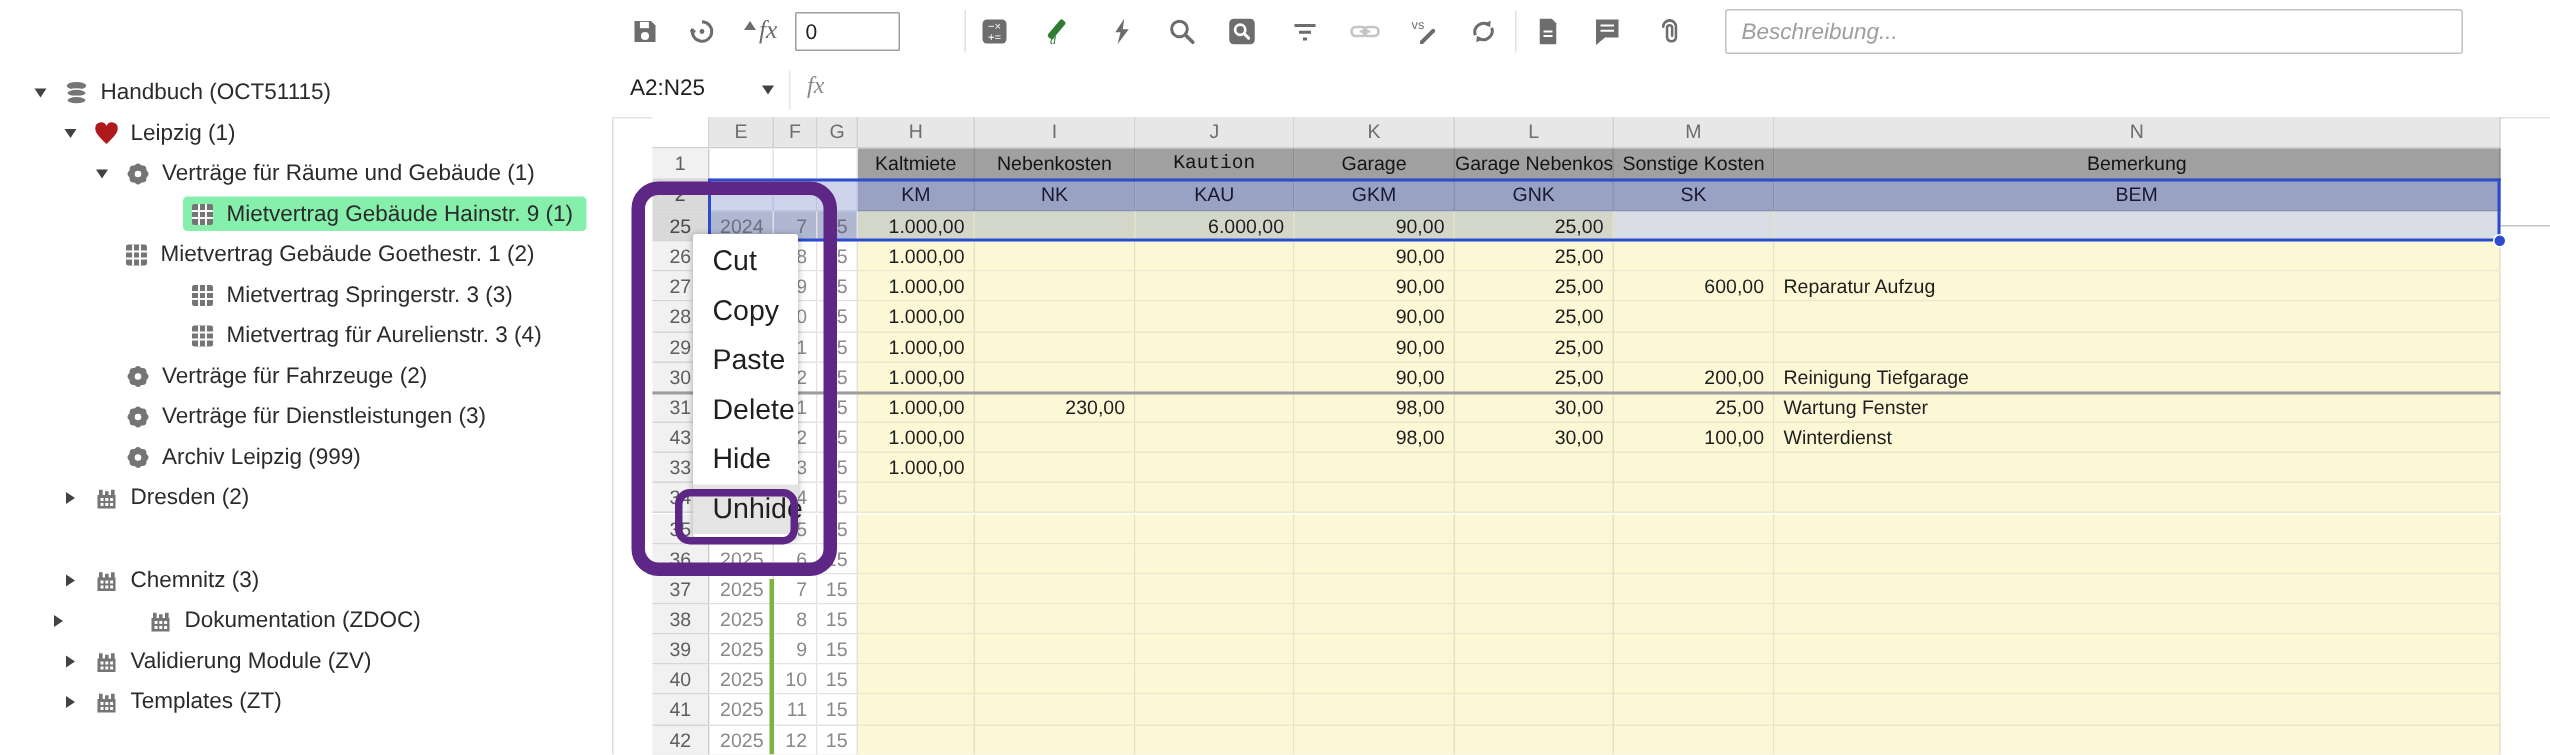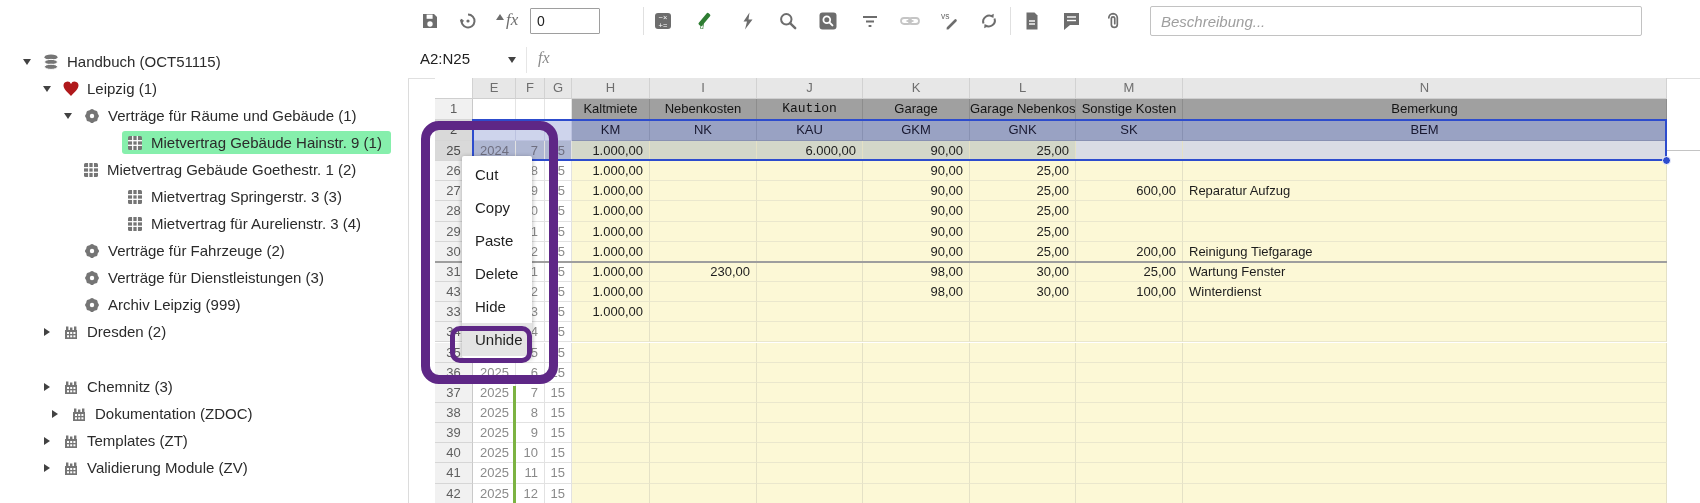--- a/index.html
+++ b/index.html
@@ -58,21 +58,21 @@
   .r25-grn{background:#d3d7c9 !important;}
   .r25-blu{background:#d9dce4 !important;}
   .sel-line{position:absolute;background:#2d4ccd;z-index:3;}
   .fill-dot{position:absolute;width:7px;height:7px;border-radius:50%;background:#2d4ccd;border:1px solid #fff;z-index:4;}
   .thick-line{position:absolute;background:#9e9e9e;z-index:2;}
   .green-line{position:absolute;background:#7cb342;z-index:2;}
   .freeze-ext{position:absolute;background:#c4c4c4;z-index:1;}
   
   .context-menu{position:absolute;left:462px;top:156px;width:70px;background:#fff;z-index:6;
     box-shadow:0 1px 5px rgba(0,0,0,.32);border-radius:2px;padding:2px 0;}
-  .cm-item{height:33px;line-height:33px;padding-left:13px;font-size:15px;color:#1f1f1f;cursor:pointer;}
+  .cm-item{height:33px;line-height:33px;padding-left:13px;font-size:19px;color:#1f1f1f;cursor:pointer;}
   .cm-item.hl{background:#e4e4e4;}
   
   .annot-big{position:absolute;left:421px;top:121px;width:137px;height:263px;border:9px solid #5e2786;border-radius:18px;z-index:5;pointer-events:none;box-sizing:border-box;}
   .annot-small{position:absolute;left:450px;top:326px;width:82px;height:37px;border:5px solid #5e2786;border-radius:10px;z-index:7;pointer-events:none;box-sizing:border-box;}
 </style>
 </head>
 <body>
 
 <aside class="tree-panel">
   <div class="tree" id="tree">
@@ -255,21 +255,21 @@
               <rect x="8.2" y="9" width="2" height="2" fill="#fff"></rect>
               <rect x="11.4" y="9" width="2" height="2" fill="#fff"></rect>
               <rect x="5" y="12.3" width="2" height="2" fill="#fff"></rect>
               <rect x="8.2" y="12.3" width="2" height="2" fill="#fff"></rect>
               <rect x="11.4" y="12.3" width="2" height="2" fill="#fff"></rect>
             </svg>
           </span>
           <span>Chemnitz (3)</span>
         </span>
       </div>
-      <div class="tree-item" style="padding-left: 44px;">
+      <div class="tree-item" style="padding-left: 28px; gap: 44px;">
         <span class="tw-arrow">
           <span class="arr-right"></span>
         </span>
         <span class="item-body">
           <span class="tw-icon">
             <svg width="18" height="18" viewBox="0 0 18 18">
               <rect x="3" y="7" width="12" height="9" fill="#757575"></rect>
               <rect x="4" y="3.5" width="2.4" height="4" fill="#757575"></rect>
               <rect x="8" y="4.5" width="2.4" height="3" fill="#757575"></rect>
               <rect x="12" y="3.5" width="2.4" height="4" fill="#757575"></rect>
@@ -296,21 +296,21 @@
               <rect x="8" y="4.5" width="2.4" height="3" fill="#757575"></rect>
               <rect x="12" y="3.5" width="2.4" height="4" fill="#757575"></rect>
               <rect x="5" y="9" width="2" height="2" fill="#fff"></rect>
               <rect x="8.2" y="9" width="2" height="2" fill="#fff"></rect>
               <rect x="11.4" y="9" width="2" height="2" fill="#fff"></rect>
               <rect x="5" y="12.3" width="2" height="2" fill="#fff"></rect>
               <rect x="8.2" y="12.3" width="2" height="2" fill="#fff"></rect>
               <rect x="11.4" y="12.3" width="2" height="2" fill="#fff"></rect>
             </svg>
           </span>
-          <span>Templates (ZT)</span>
+          <span>Validierung Module (ZV)</span>
         </span>
       </div>
       <div class="tree-item" style="padding-left: 36px;">
         <span class="tw-arrow">
           <span class="arr-right"></span>
         </span>
         <span class="item-body">
           <span class="tw-icon">
             <svg width="18" height="18" viewBox="0 0 18 18">
               <rect x="3" y="7" width="12" height="9" fill="#757575"></rect>
@@ -318,21 +318,21 @@
               <rect x="8" y="4.5" width="2.4" height="3" fill="#757575"></rect>
               <rect x="12" y="3.5" width="2.4" height="4" fill="#757575"></rect>
               <rect x="5" y="9" width="2" height="2" fill="#fff"></rect>
               <rect x="8.2" y="9" width="2" height="2" fill="#fff"></rect>
               <rect x="11.4" y="9" width="2" height="2" fill="#fff"></rect>
               <rect x="5" y="12.3" width="2" height="2" fill="#fff"></rect>
               <rect x="8.2" y="12.3" width="2" height="2" fill="#fff"></rect>
               <rect x="11.4" y="12.3" width="2" height="2" fill="#fff"></rect>
             </svg>
           </span>
-          <span>Validierung Module (ZV)</span>
+          <span>Templates (ZT)</span>
         </span>
       </div>
     </div>
 </aside>
 
 <div class="toolbar">
   <svg class="tb-icon" style="left:12px" viewBox="0 0 20 20">
     <path d="M3 3h11l3 3v11H3z" fill="#6d6d6d"></path>
       <rect x="6.6" y="3.6" width="6" height="4.2" fill="#fff"></rect>
       <circle cx="10" cy="13" r="2.7" fill="#fff"></circle>

